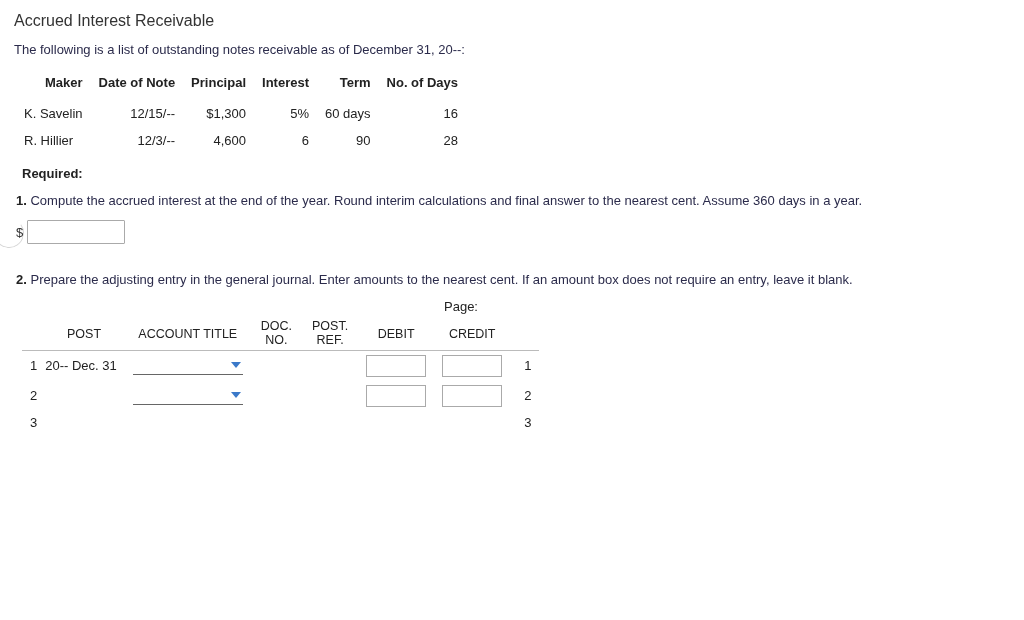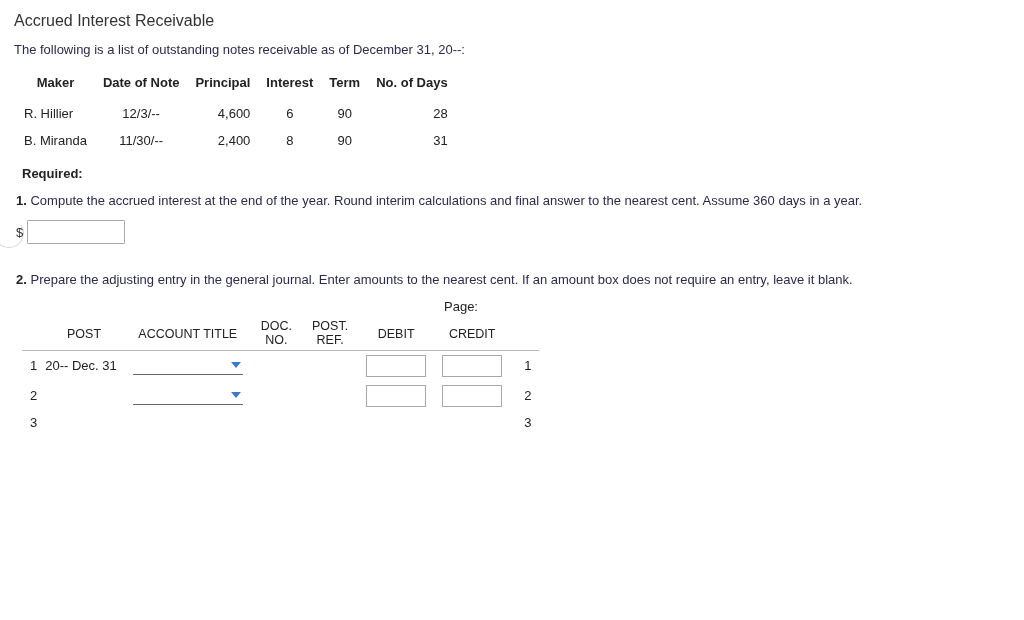--- a/index.html
+++ b/index.html
@@ -19,25 +19,25 @@
       color: #2b2b4b;
       margin: 7px 0 16px 0;
     }
     table.notes {
       border-collapse: collapse;
       margin-left: 8px;
     }
     table.notes th {
       font-weight: bold;
       padding: 2px 14px 10px 2px;
-      text-align: center;
+      text-align: right;
       white-space: nowrap;
     }
     table.notes th.r, table.notes td.r { text-align: right; }
-    table.notes th.c, table.notes td.c { text-align: center; }
+    table.notes th.c, table.notes td.c { text-align: right; }
     table.notes td {
       padding: 6px 14px 6px 2px;
       white-space: nowrap;
     }
     .section-bold {
       font-weight: bold;
       margin: 12px 0 12px 8px;
     }
     .question {
       color: #2b2b4b;
@@ -137,34 +137,34 @@
       <th>Maker</th>
       <th class="c">Date of Note</th>
       <th class="r">Principal</th>
       <th class="c">Interest</th>
       <th class="c">Term</th>
       <th class="r">No. of Days</th>
     </tr>
   </thead>
   <tbody>
     <tr>
+      <td>K. Savelin</td>
+      <td class="c">12/15/--</td>
+      <td class="r">$1,300</td>
+      <td class="c">5%</td>
+      <td class="c">60 days</td>
+      <td class="r">16</td>
+    </tr>
+    <tr>
       <td>R. Hillier</td>
       <td class="c">12/3/--</td>
       <td class="r">4,600</td>
       <td class="c">6</td>
       <td class="c">90</td>
       <td class="r">28</td>
-    </tr>
-    <tr>
-      <td>B. Miranda</td>
-      <td class="c">11/30/--</td>
-      <td class="r">2,400</td>
-      <td class="c">8</td>
-      <td class="c">90</td>
-      <td class="r">31</td>
     </tr>
   </tbody>
 </table>
 
 <div class="section-bold">Required:</div>
 
 <div class="question">
   <span class="qnum">1.</span>
   <span>Compute the accrued interest at the end of the year. Round interim calculations and final answer to the nearest cent. Assume 360 days in a year.</span>
 </div>

